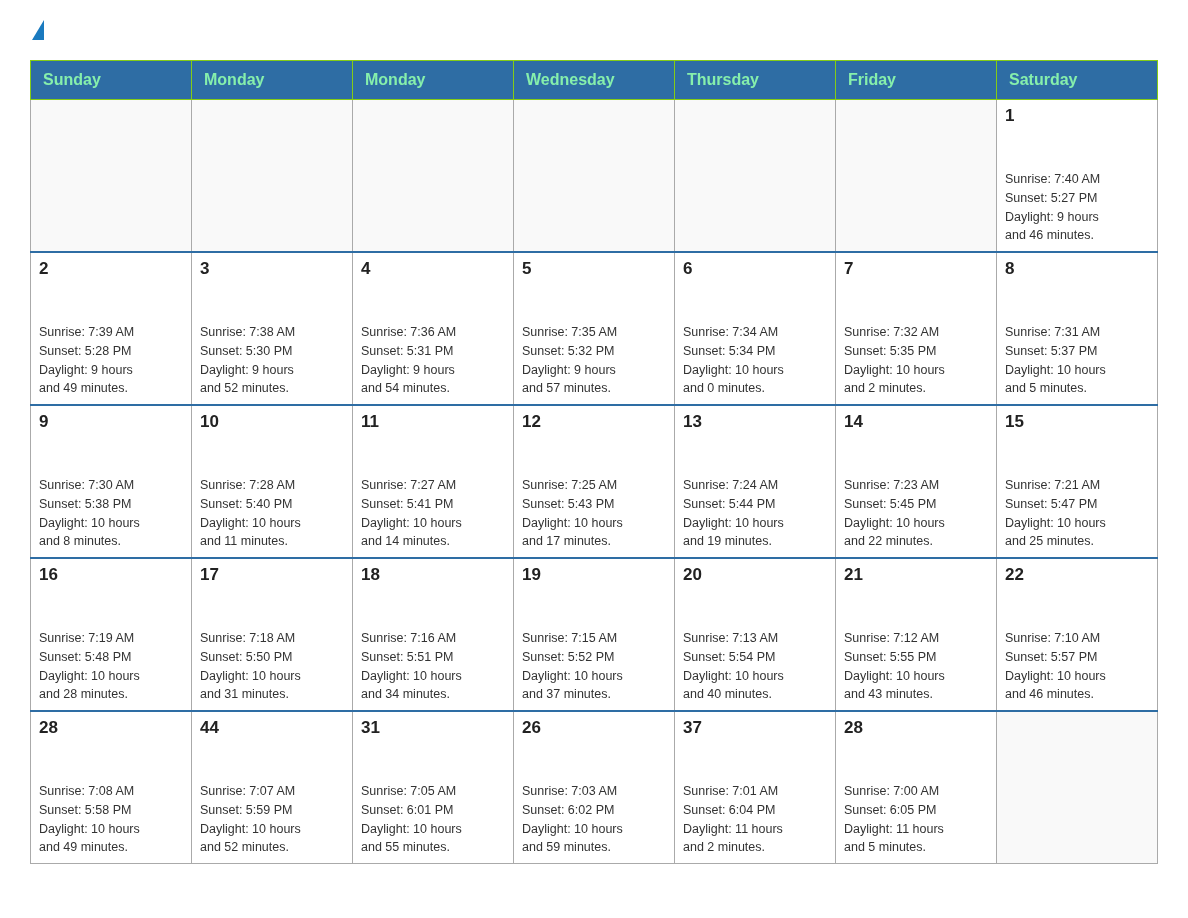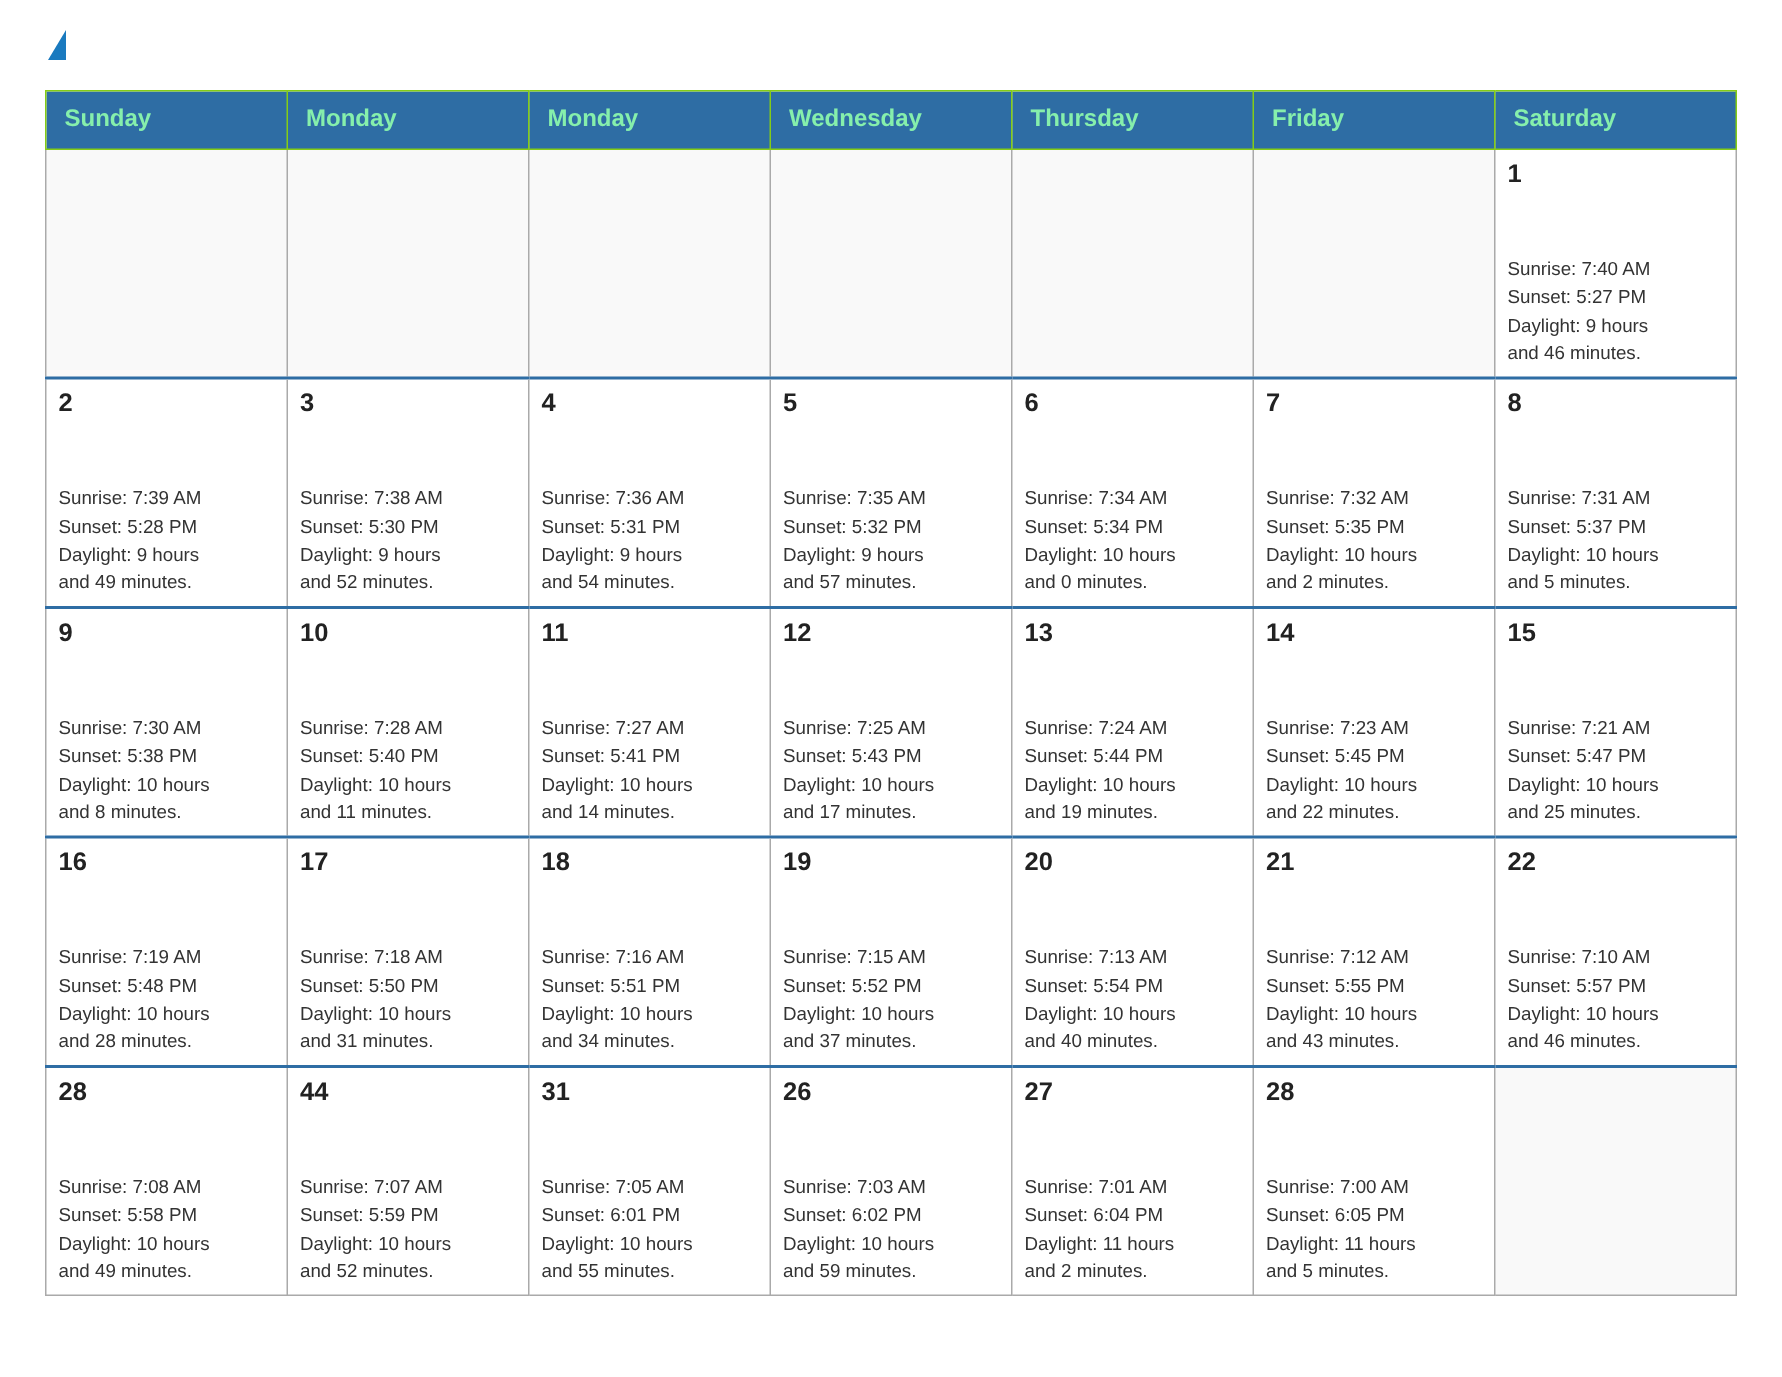--- a/index.html
+++ b/index.html
@@ -254,21 +254,21 @@
         </td>
         <td>
           <span class="day-number">31</span>
           <div class="day-info">Sunrise: 7:05 AM<br>Sunset: 6:01 PM<br>Daylight: 10 hours<br>and 55 minutes.</div>
         </td>
         <td>
           <span class="day-number">26</span>
           <div class="day-info">Sunrise: 7:03 AM<br>Sunset: 6:02 PM<br>Daylight: 10 hours<br>and 59 minutes.</div>
         </td>
         <td>
-          <span class="day-number">27</span>
+          <span class="day-number">37</span>
           <div class="day-info">Sunrise: 7:01 AM<br>Sunset: 6:04 PM<br>Daylight: 11 hours<br>and 2 minutes.</div>
         </td>
         <td>
           <span class="day-number">28</span>
           <div class="day-info">Sunrise: 7:00 AM<br>Sunset: 6:05 PM<br>Daylight: 11 hours<br>and 5 minutes.</div>
         </td>
         <td class="empty-cell"></td>
       </tr>
     </tbody>
 </table>

